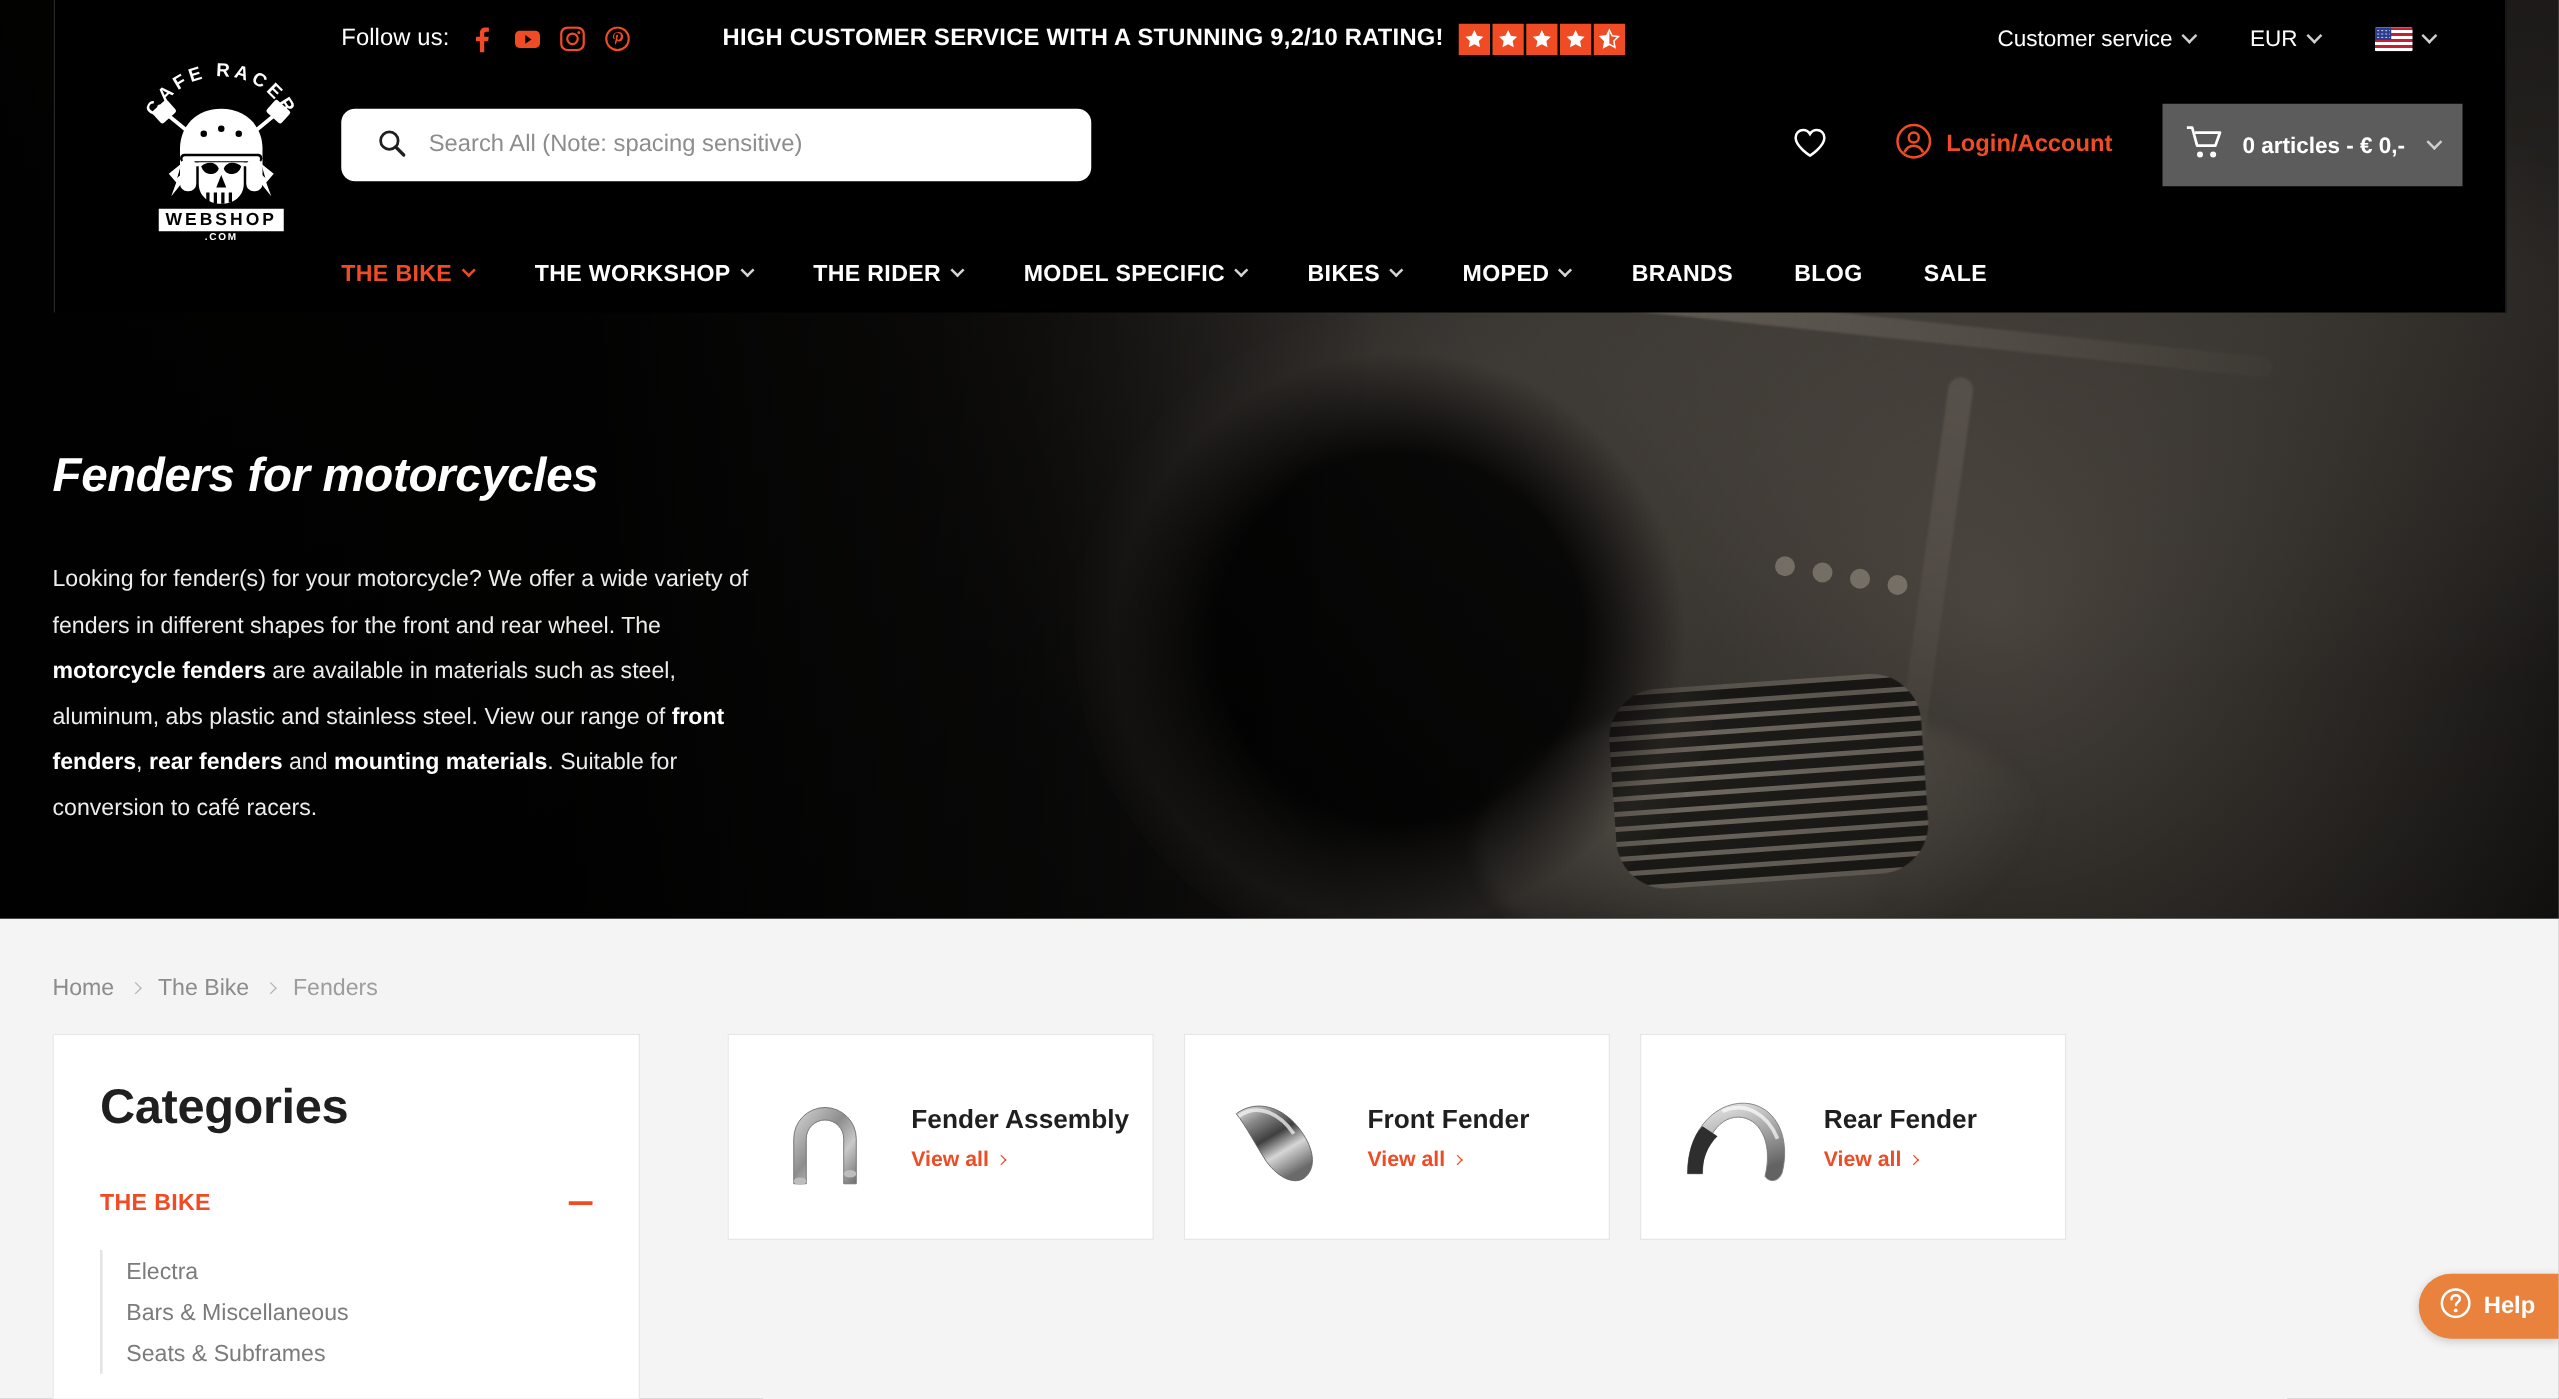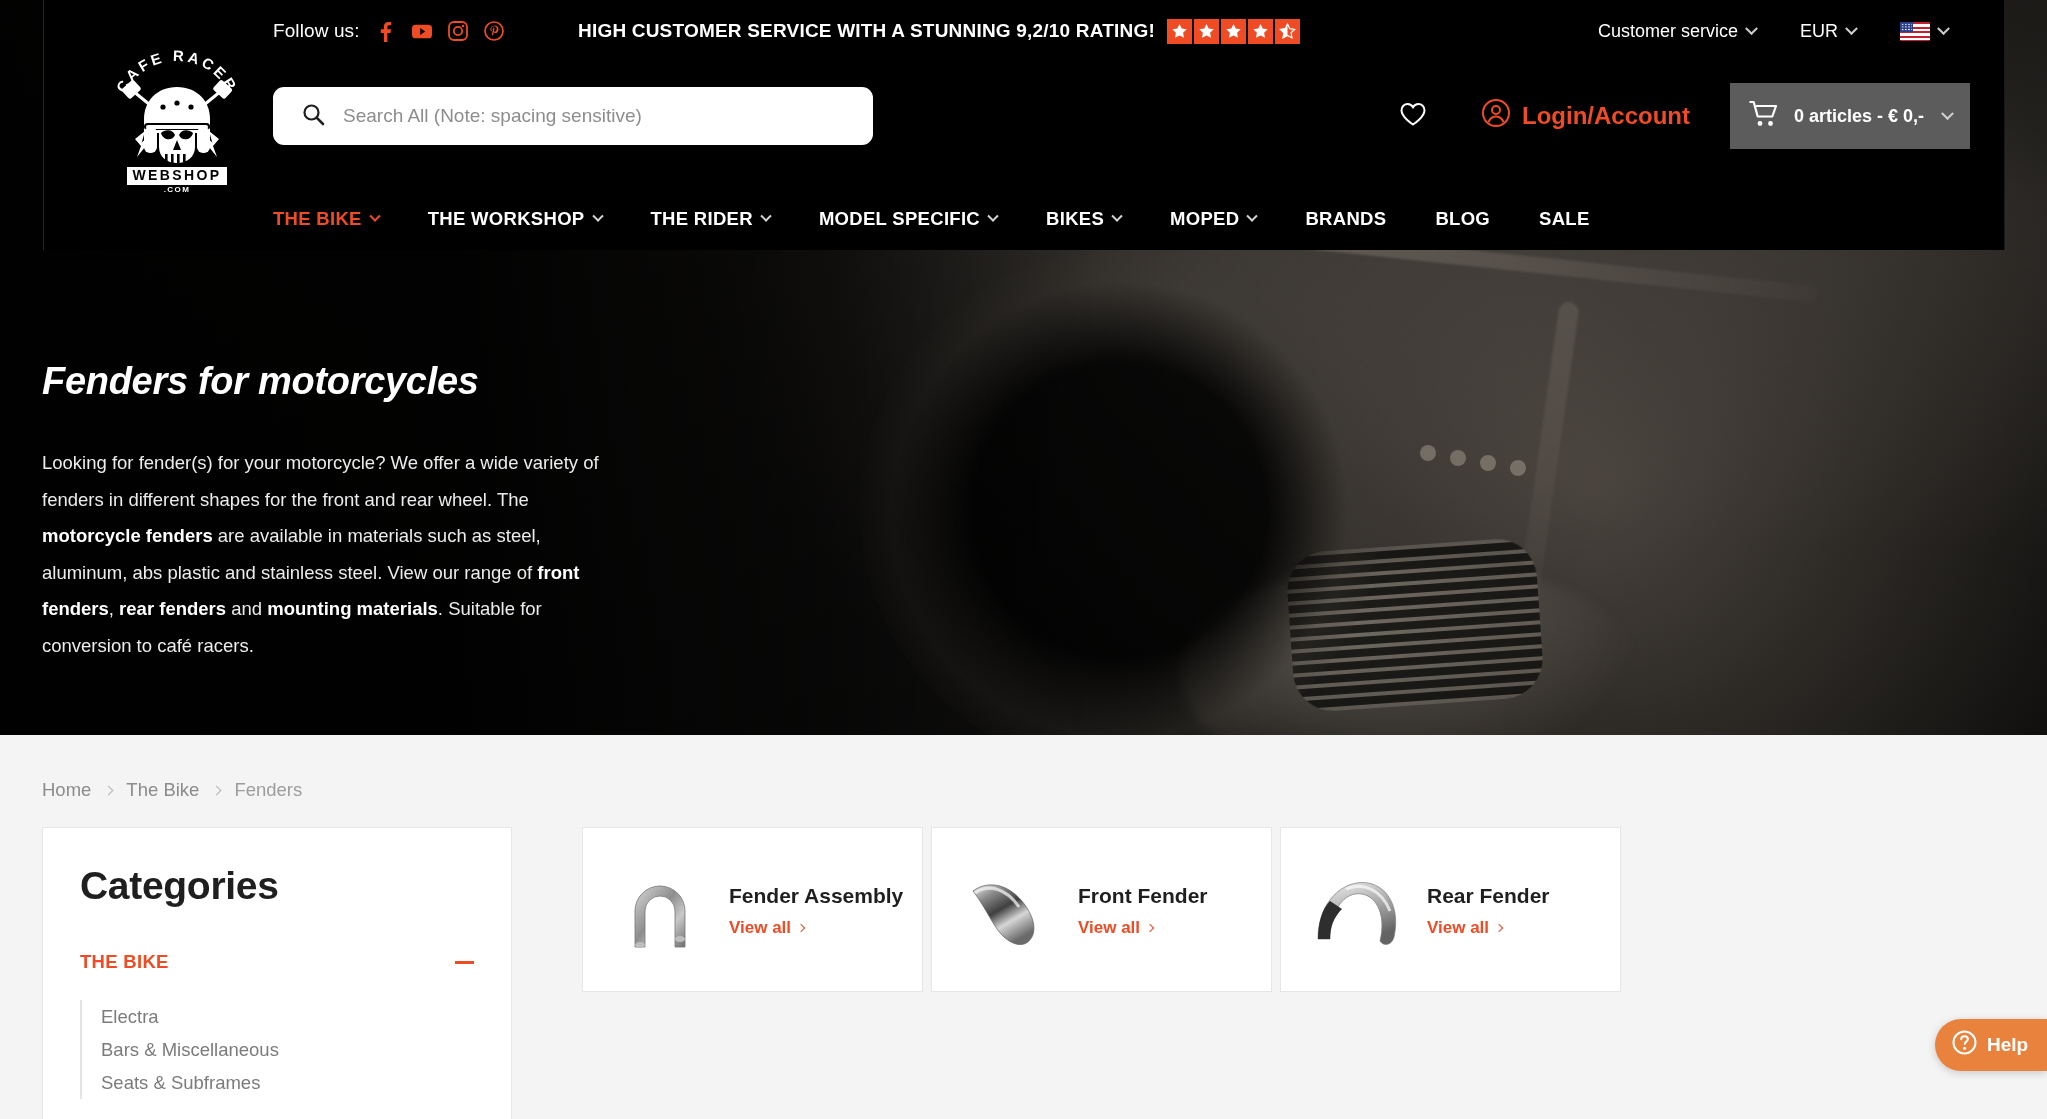--- a/index.html
+++ b/index.html
@@ -196,21 +196,21 @@
   }
   .search-box input::placeholder { color: #8d8d8d; }
 
   .hdr-icons {
     position: absolute; right: 34px; top: 83px;
     display: flex; align-items: center; gap: 0;
   }
   .wish { padding: 0 28px; cursor: pointer; display: flex; align-items: center; }
   .login {
     display: flex; align-items: center; gap: 11px;
-    color: #EF4B25; font-size: 24px; font-weight: 600;
+    color: #EF4B25; font-size: 19px; font-weight: 600;
     padding: 0 26px; cursor: pointer; white-space: nowrap;
   }
   .cart {
     width: 240px; height: 66px;
     background: #5c5c5c;
     display: flex; align-items: center; gap: 14px;
     padding: 0 18px; cursor: pointer; margin-left: 14px;
   }
   .cart-text { color: #fff; font-size: 18px; font-weight: 600; white-space: nowrap; }
 
@@ -285,21 +285,21 @@
   .minus { width: 19px; height: 3px; background: #EF4B25; }
   .cat-list { border-left: 2px solid #e4e4e4; padding-left: 19px; }
   .cat-list li {
     list-style: none; color: #7b7b7b; font-size: 18.5px;
     line-height: 33px; cursor: pointer;
   }
 
   
   .cards {
     position: absolute; left: 582px; top: 92px;
-    display: flex; gap: 8px;
+    display: flex; gap: 24px;
   }
   .card {
     width: 341px; height: 165px;
     background: #fff; border: 1px solid #e6e6e6;
     display: flex; align-items: center;
     padding: 0 12px 0 18px; gap: 10px;
     cursor: pointer;
   }
   .card-thumb {
     width: 118px; height: 118px; flex: 0 0 118px;

